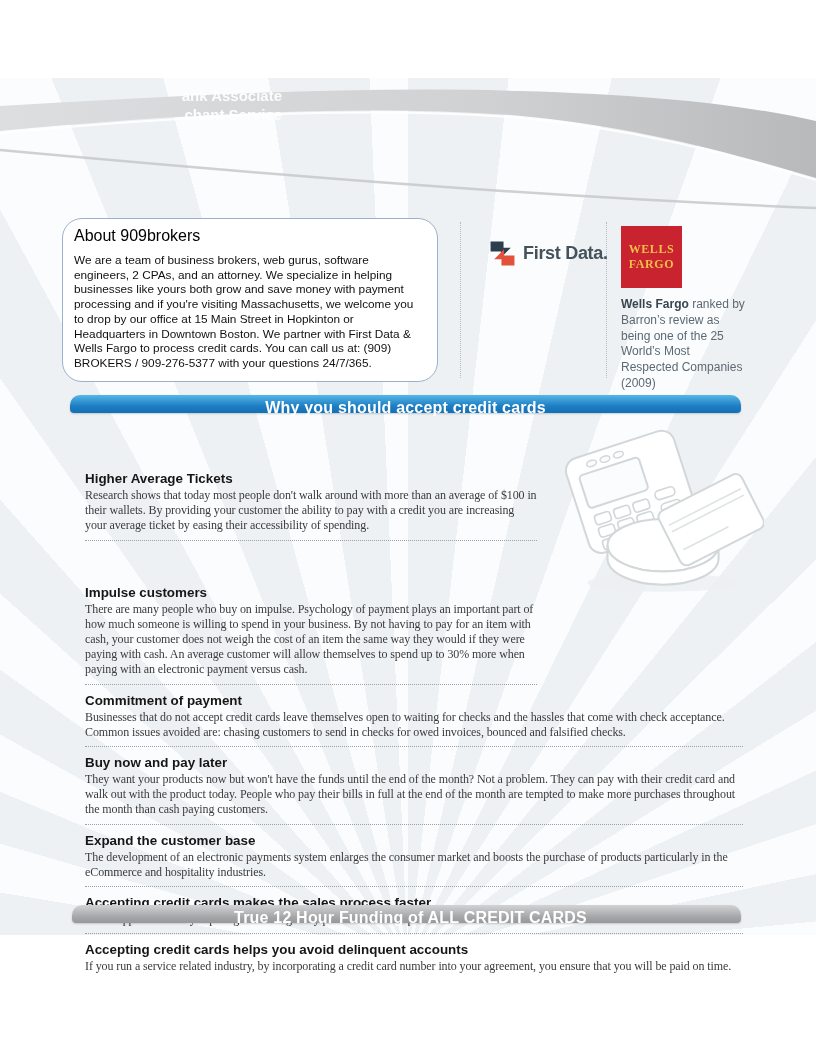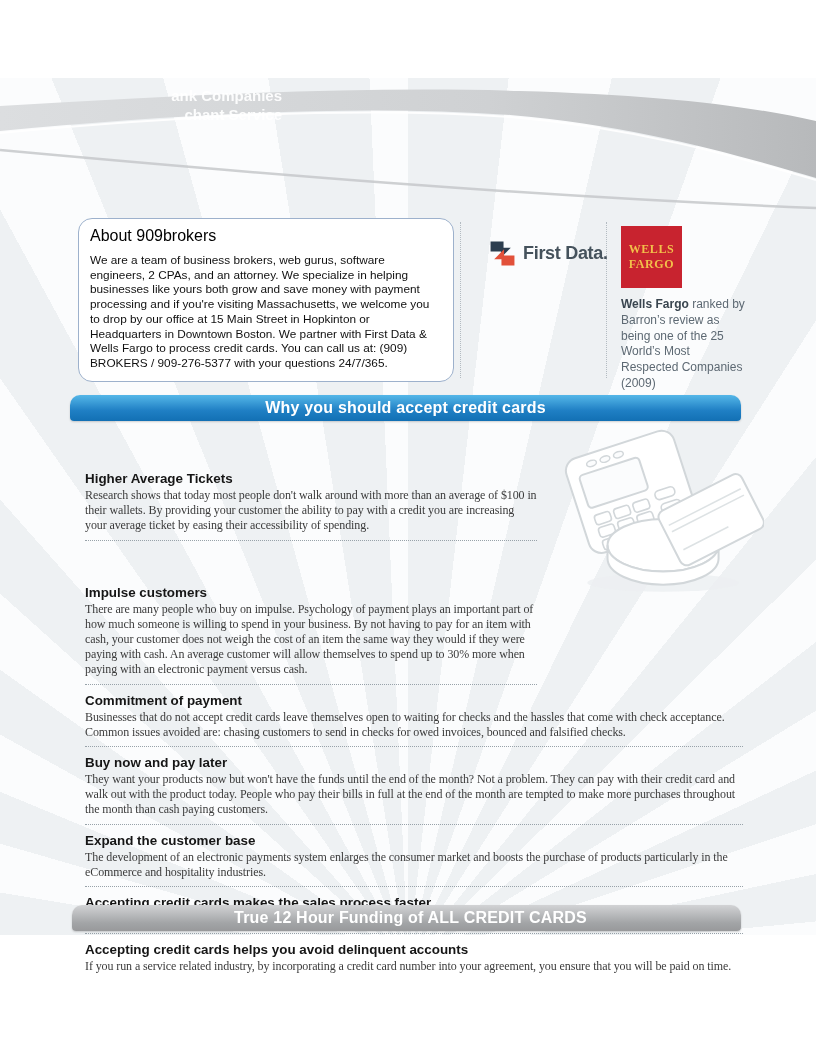--- a/index.html
+++ b/index.html
@@ -11,22 +11,22 @@
   
   .rays { position:absolute; left:0; top:78px; width:816px; height:857px;
           background: repeating-conic-gradient(at 50% 103%, #eef1f3 0deg 6.5deg, #fbfcfd 6.5deg 13deg); }
 
   .wave-svg { position:absolute; left:0; top:0; }
 
   .faint-header { position:absolute; left:100px; top:86px; width:182px; text-align:right;
                   color:rgba(255,255,255,0.93); font-weight:bold; font-size:15px; line-height:19px; }
 
   
-  .about-box { position:absolute; left:78px; top:218px; width:376px; min-height:160px;
-               background:#ffffff; border:1.5px solid #9db1cc; border-radius:14px;
+  .about-box { position:absolute; left:62px; top:218px; width:376px; min-height:160px;
+               background:#ffffff; border:1.5px solid #9db1cc; border-radius:20px;
                padding:8px 11px 10px; }
   .about-box h2 { margin:0 0 8px; font-size:16px; font-weight:normal; color:#000; }
   .about-box p  { margin:0; font-size:11.8px; line-height:14.7px; color:#101010; }
 
   
   .v-sep { position:absolute; top:222px; height:156px; width:0; border-left:1px dotted #b3bbc1; }
   .sep-a { left:460px; } .sep-b { left:606px; }
 
   .fd-col { position:absolute; left:477px; top:240px; width:128px;margin-left:12px; }
   .fd-logo-row { display:flex; align-items:center; gap:7px; }
@@ -34,21 +34,21 @@
   .partner-caption { margin-top:16px; font-size:12px; line-height:15.8px; color:#5d6973; }
   .partner-caption b { color:#39454f; }
 
   .wf-col { position:absolute; left:621px; top:226px; width:126px; }
   .wf-logo { width:61px; height:62px; background:#c8232f; display:flex; flex-direction:column;
              align-items:center; justify-content:center; font-family:"Liberation Serif", serif;
              font-weight:bold; color:#f2bf4a; font-size:12px; line-height:15px; letter-spacing:0.6px; }
   .wf-col .partner-caption { margin-top:9px; }
 
   
-  .banner { position:absolute; height:26px; line-height:26px; text-align:center; color:#fff;
+  .banner { position:absolute; height:18px; line-height:26px; text-align:center; color:#fff;
             font-weight:bold; font-size:16px; letter-spacing:0.2px;
             border-radius:10px 10px 4px 4px; box-shadow:0 1px 2px rgba(0,0,0,0.18); }
   .banner::after { content:""; position:absolute; right:-6px; top:2px; width:15px; height:13px;
                    border-radius:2px 6px 6px 2px; z-index:-1; }
   .banner-blue { left:70px; top:395px; width:671px;
                  background:linear-gradient(#55b7e8, #1f7fc4 60%, #1270b4); }
   .banner-blue::after { background:#1b66a8; }
   .banner-gray { left:72px; top:905px; width:669px;
                  background:linear-gradient(#d2d3d5, #a2a4a6 70%, #98999b);padding-left:8px; }
   .banner-gray::after { background:#8e9092; }
@@ -76,21 +76,21 @@
         <stop offset="0.6" stop-color="#cfd1d3"></stop>
         <stop offset="1" stop-color="#b7b9bb"></stop>
       </linearGradient>
     </defs>
     <path d="M0,106 C180,95 360,86 520,91 C660,95 750,106 816,121 L816,178 C740,156 640,126 510,115 C350,104 170,115 0,131 Z" fill="url(#gradBand)"></path>
     <path d="M0,133 C170,117 350,106 510,117 C640,128 740,158 816,180" fill="none" stroke="#ffffff" stroke-width="2" opacity="0.9"></path>
     <path d="M0,150 C240,172 520,196 816,208" fill="none" stroke="#c6c8ca" stroke-width="2.5" opacity="0.85"></path>
   </svg>
 
   <div class="faint-header">
-    <div>ank Companies</div>
+    <div>ank Associate</div>
     <div>chant Service</div>
   </div>
 
   <div class="about-box">
     <h2>About 909brokers</h2>
     <p>We are a team of business brokers, web gurus, software engineers, 2 CPAs, and an attorney. We specialize in helping businesses like yours both grow and save money with payment processing and if you're visiting Massachusetts, we welcome you to drop by our office at 15 Main Street in Hopkinton or Headquarters in Downtown Boston. We partner with First Data &amp; Wells Fargo to process credit cards. You can call us at: (909) BROKERS / 909-276-5377 with your questions 24/7/365.</p>
   </div>
 
   <div class="v-sep sep-a"></div>
   <div class="v-sep sep-b"></div>

